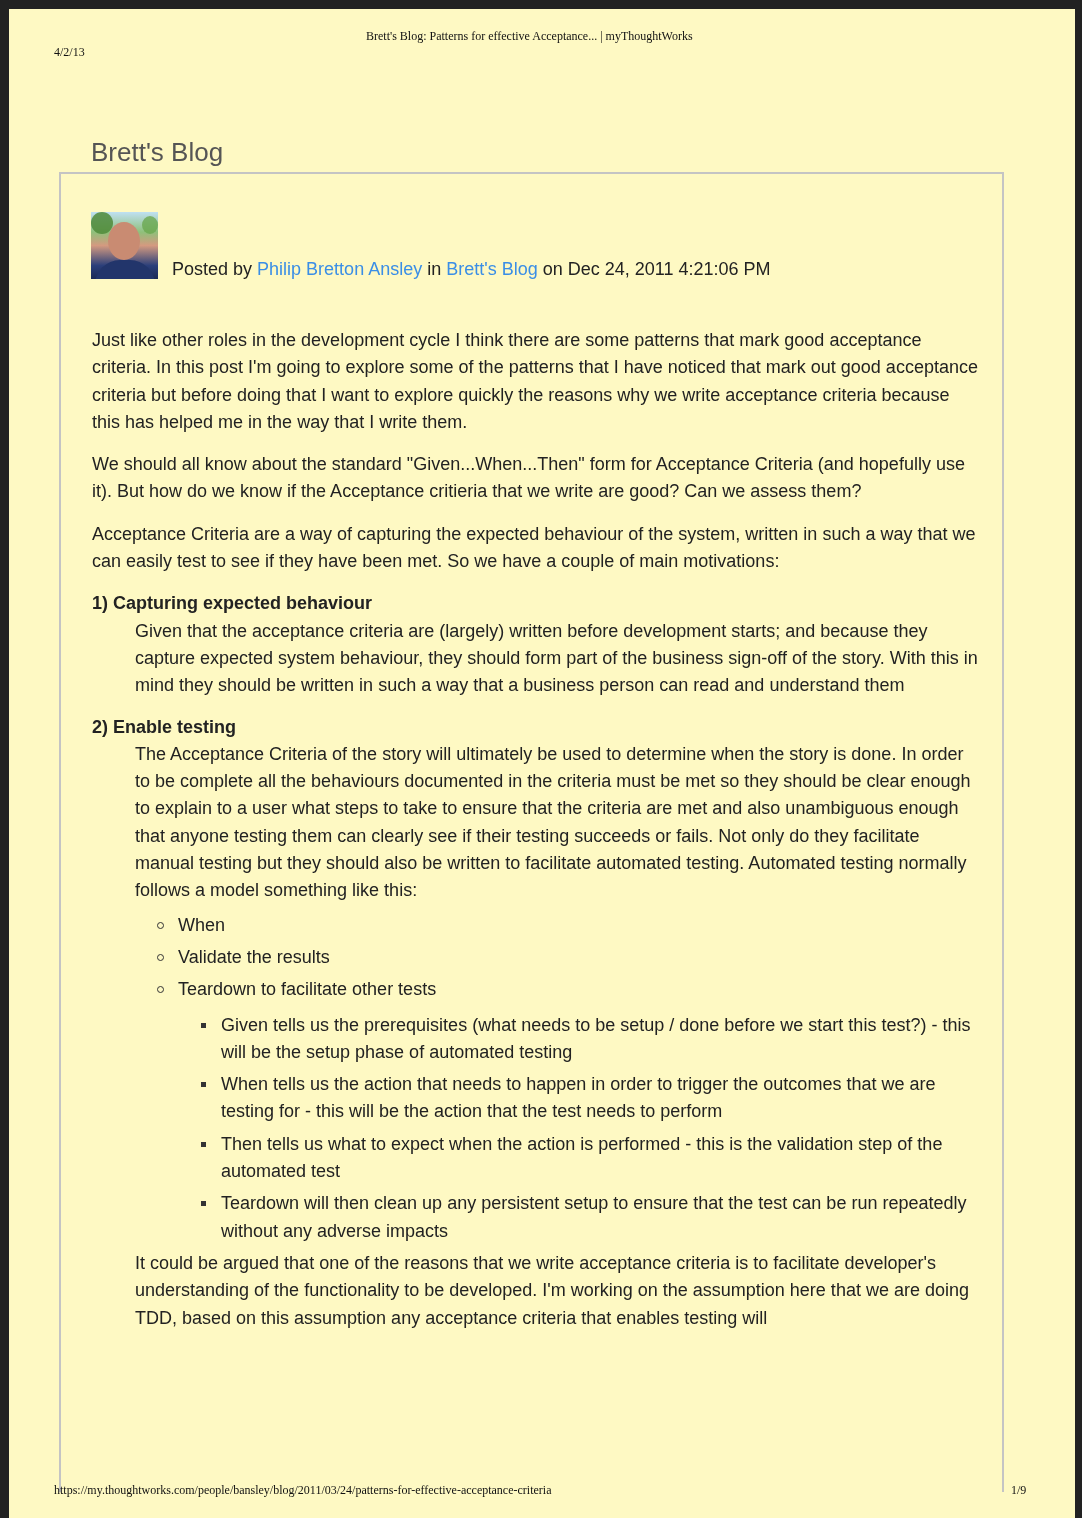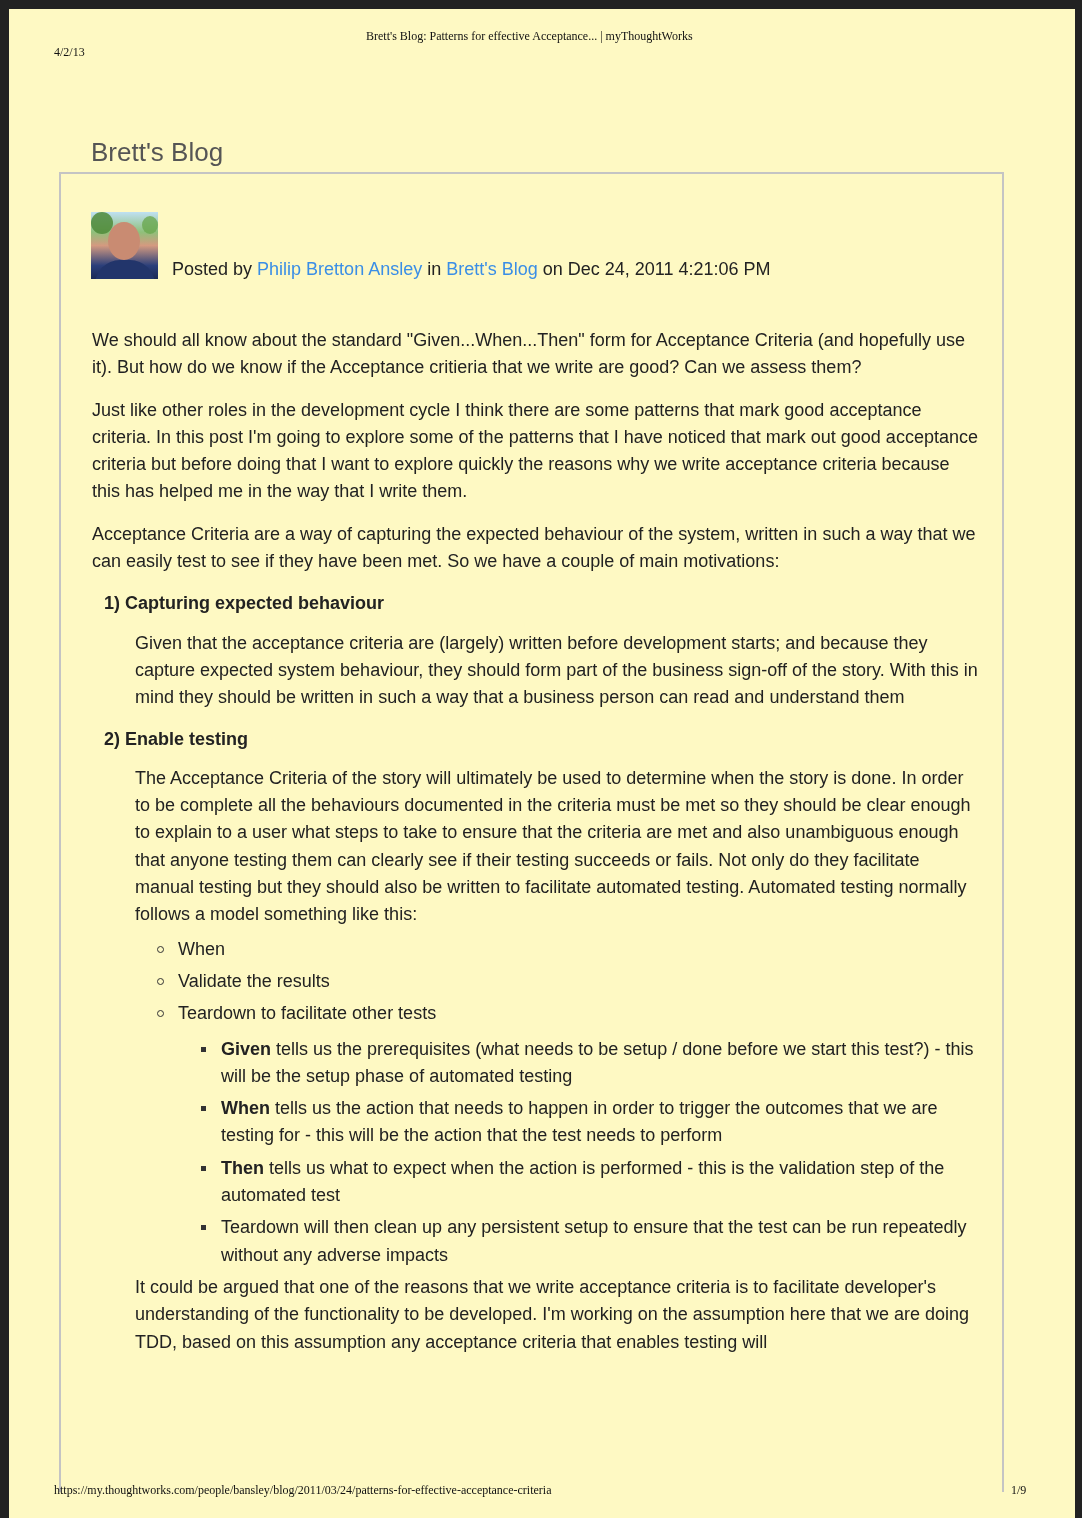--- a/index.html
+++ b/index.html
@@ -32,34 +32,34 @@
   .avatar .leaf1 { position:absolute; left:0; top:0; width:22px; height:22px; border-radius:50%; background:#4f8a3a; opacity:.85; }
   .avatar .leaf2 { position:absolute; right:0; top:4px; width:16px; height:18px; border-radius:50%; background:#6aa84f; opacity:.8; }
   .avatar .body { position:absolute; left:4px; top:48px; width:60px; height:25px; border-radius:30px 30px 0 0; background:#22356b; }
   .post-title {
     position:absolute; left:163px; top:203px; font-size:39px; color:#555; margin:0; font-weight:normal; white-space:nowrap;
   }
   .post-meta { position:absolute; left:163px; top:250px; font-size:18px; color:#222; white-space:nowrap; }
   .post-meta a { color:#3a8ee6; text-decoration:none;margin-top:14px; }
   .body-text { position:absolute; left:83px; top:318px; width:890px; font-size:18px; line-height:27.3px; color:#222; }
   .body-text p { margin:0 0 15px 0; }
-  .sec-title { font-weight:bold; margin:12px; }
+  .sec-title { font-weight:bold; margin:0; }
   .sec-body { margin:0 0 14px 43px; }
   .sec-body p { margin:0; }
   ul.circle { list-style:none; margin:4px 0 0 0; padding:0 0 0 0; }
   ul.circle li { position:relative; padding-left:43px; line-height:32.3px; }
   ul.circle li::before {
     content:""; position:absolute; left:22px; top:13px; width:5px; height:5px; border:1.3px solid #333; border-radius:50%;
   }
   ul.square { list-style:none; margin:6px 0 0 0; padding:0; }
   ul.square li { position:relative; padding-left:86px; margin-bottom:5px; }
   ul.square li::before {
     content:""; position:absolute; left:66px; top:11px; width:5px; height:5px; background:#333;
   }
-  b { font-weight:bold;text-align:right; }
+  b { font-weight:normal;text-align:right; }
 </style>
 </head>
 <body>
 
 <div class="page">
   <div class="print-header ph-date">4/2/13</div>
   <div class="print-header ph-title">Brett's Blog: Patterns for effective Acceptance... | myThoughtWorks</div>
 
   <div class="blog-name">Brett's Blog</div>
 
@@ -76,22 +76,22 @@
   <div class="post-meta">
     <span>Posted by</span>
     <a>Philip Bretton Ansley</a>
     <span>in</span>
     <a>Brett's Blog</a>
     <span>on</span>
     <span>Dec 24, 2011 4:21:06 PM</span>
   </div>
 
   <div class="body-text">
+    <p>Just like other roles in the development cycle I think there are some patterns that mark good acceptance criteria. In this post I'm going to explore some of the patterns that I have noticed that mark out good acceptance criteria but before doing that I want to explore quickly the reasons why we write acceptance criteria because this has helped me in the way that I write them.</p>
     <p>We should all know about the standard "Given...When...Then" form for Acceptance Criteria (and hopefully use it). But how do we know if the Acceptance critieria that we write are good? Can we assess them?</p>
-    <p>Just like other roles in the development cycle I think there are some patterns that mark good acceptance criteria. In this post I'm going to explore some of the patterns that I have noticed that mark out good acceptance criteria but before doing that I want to explore quickly the reasons why we write acceptance criteria because this has helped me in the way that I write them.</p>
     <p>Acceptance Criteria are a way of capturing the expected behaviour of the system, written in such a way that we can easily test to see if they have been met. So we have a couple of main motivations:</p>
 
     <div class="sec-title">1) Capturing expected behaviour</div>
     <div class="sec-body">
       <p>Given that the acceptance criteria are (largely) written before development starts; and because they capture expected system behaviour, they should form part of the business sign-off of the story. With this in mind they should be written in such a way that a business person can read and understand them</p>
     </div>
 
     <div class="sec-title">2) Enable testing</div>
     <div class="sec-body">
       <p>The Acceptance Criteria of the story will ultimately be used to determine when the story is done. In order to be complete all the behaviours documented in the criteria must be met so they should be clear enough to explain to a user what steps to take to ensure that the criteria are met and also unambiguous enough that anyone testing them can clearly see if their testing succeeds or fails. Not only do they facilitate manual testing but they should also be written to facilitate automated testing. Automated testing normally follows a model something like this:</p>

